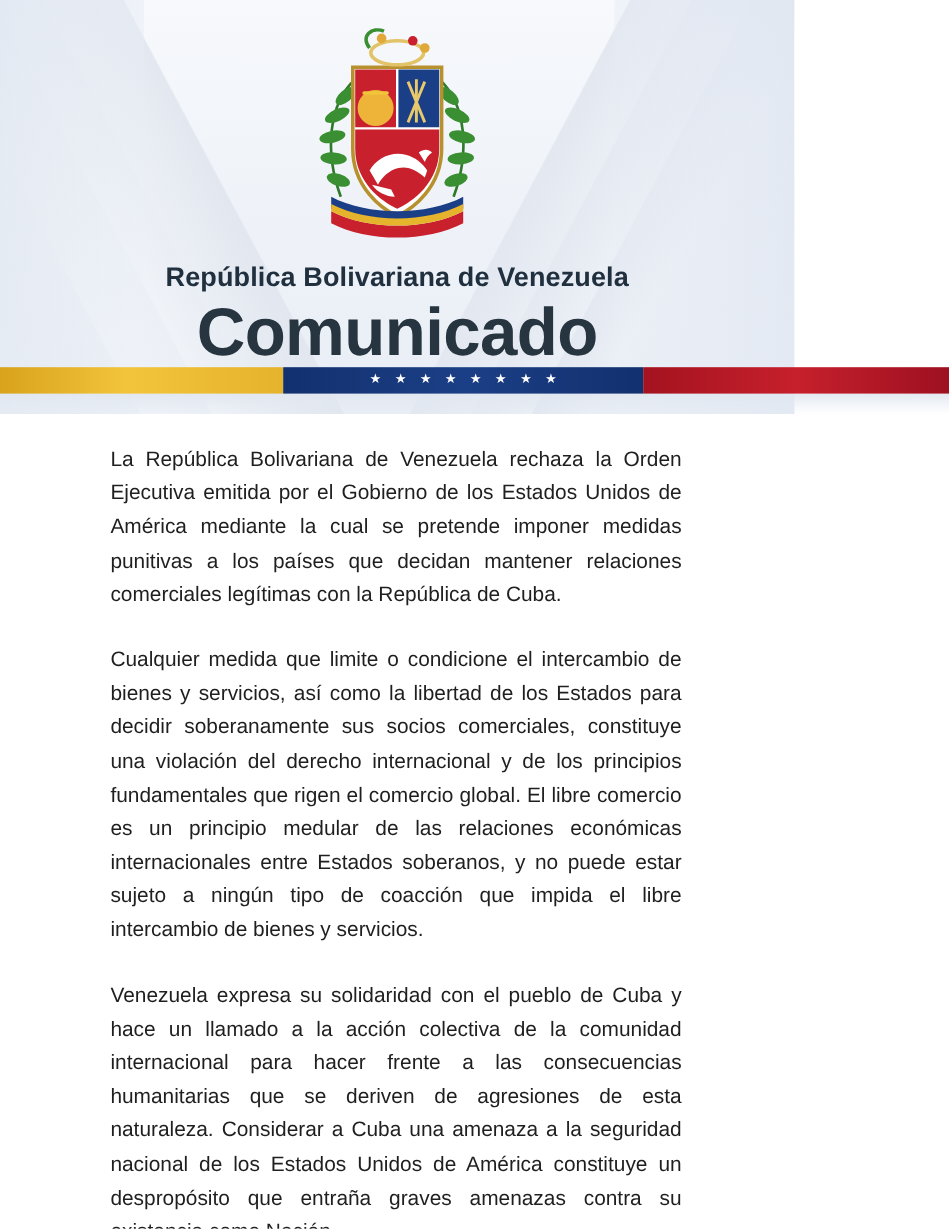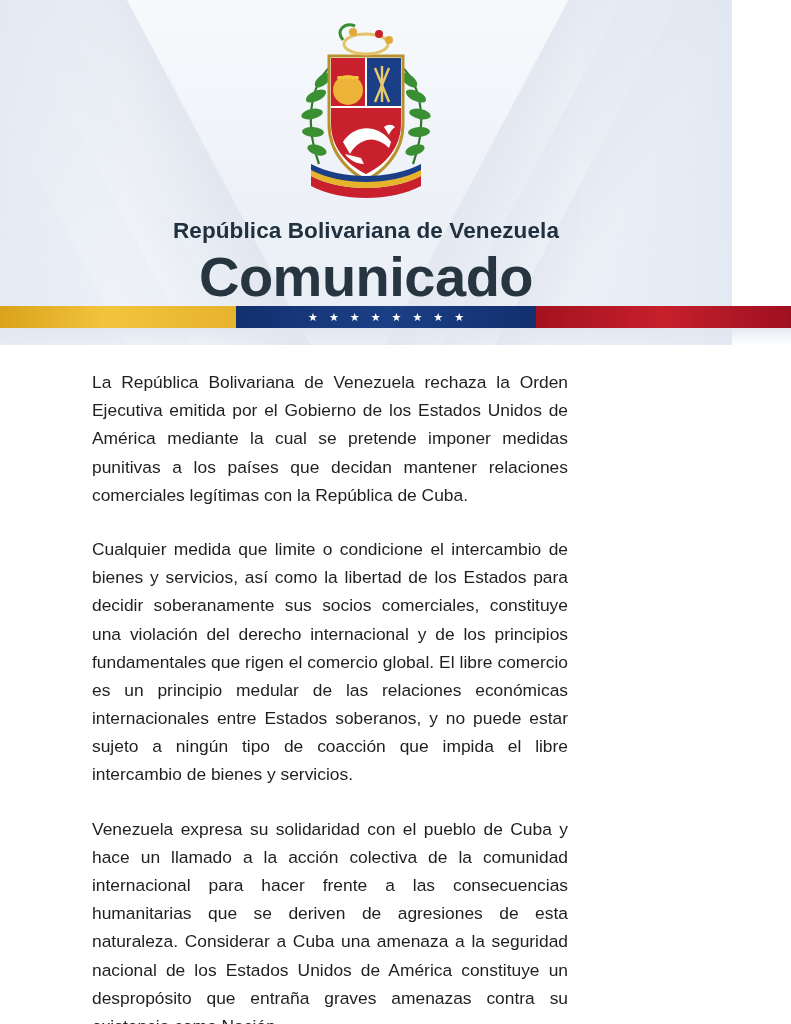--- a/index.html
+++ b/index.html
@@ -20,21 +20,21 @@
     width: 791px;
     height: 1024px;
     position: relative;
     background: #ffffff;
     overflow: hidden;
   }
 
   
   .header {
     position: relative;
-    width: 732px;
+    width: 662px;
     height: 345px;
     background:
       linear-gradient(118deg, rgba(255,255,255,0) 62%, rgba(226,231,240,0.95) 62.2%, rgba(241,244,249,0.6) 74%, rgba(255,255,255,0) 74.2%),
       linear-gradient(118deg, rgba(255,255,255,0) 68%, rgba(213,220,233,0.8) 68.2%, rgba(236,240,246,0.5) 80%, rgba(255,255,255,0) 80.2%),
       linear-gradient(-118deg, rgba(255,255,255,0) 66%, rgba(224,229,238,0.85) 66.2%, rgba(243,246,250,0.55) 79%, rgba(255,255,255,0) 79.2%),
       linear-gradient(-118deg, rgba(255,255,255,0) 74%, rgba(231,236,243,0.7) 74.2%, rgba(247,249,252,0.4) 86%, rgba(255,255,255,0) 86.2%),
       linear-gradient(180deg, #f7f9fc 0%, #eef2f8 55%, #e9eef6 100%);
     overflow: hidden;
   }
   .header::before {

